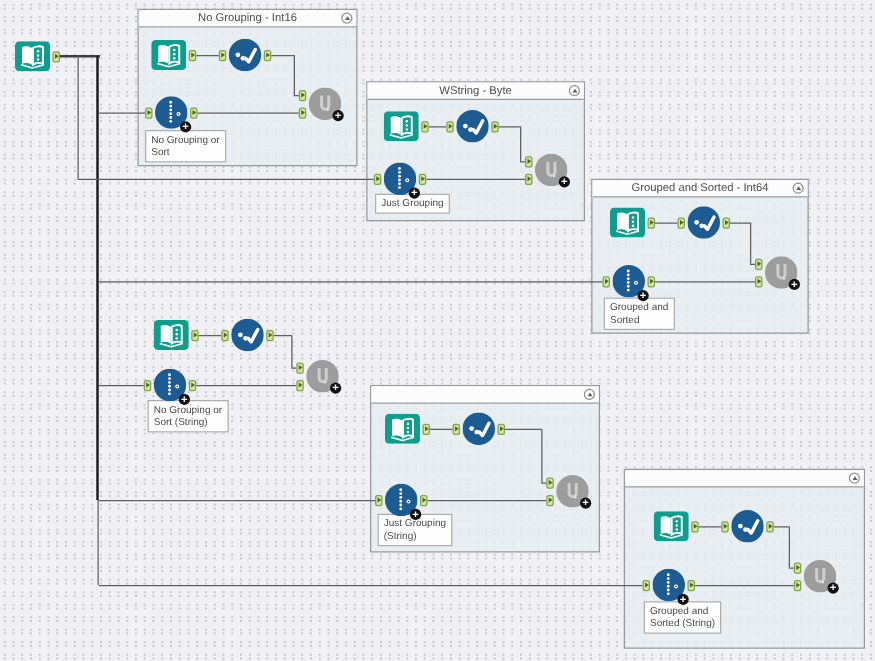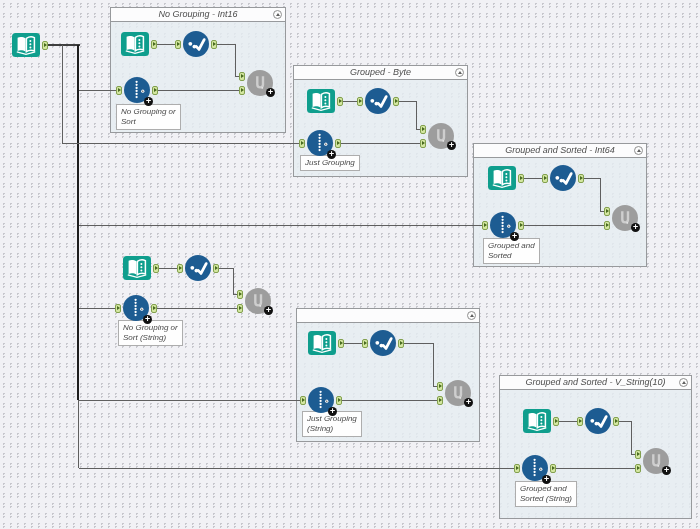--- a/index.html
+++ b/index.html
@@ -9,21 +9,20 @@
     background:#f1f1f5;
   }
   #canvas{
     position:relative;width:700px;height:529px;
     background-color:#f1f1f5;
     background-image:
       radial-gradient(circle at 0.8px 0.8px, #c7c7cd 0.8px, transparent 1px),
       radial-gradient(circle at 0.8px 0.8px, #c7c7cd 0.8px, transparent 1px);
     background-size:7px 10px,7px 10px;
     background-position:3px 3px,3px 6px;
-    font-style:italic;
   }
   #containers,#wires,#tools{position:absolute;inset:0;}
   #containers{z-index:1;}
   #wires{z-index:2;}
   #tools{z-index:3;}
 
   .tc{position:absolute;border:1px solid #97999c;background:rgba(229,237,242,0.82);box-sizing:border-box;}
   .tc .bar{position:absolute;left:0;right:0;top:0;height:13px;background:#fcfcfd;border-bottom:1px solid #97999c;}
   .tc .ctitle{
     position:absolute;left:0;right:0;top:1px;text-align:center;
@@ -70,21 +69,21 @@
           <div class="ctitle">No Grouping - Int16</div>
           <div class="collapse-btn">
             <div class="caret"></div>
           </div>
         </div>
       </div>
       <div class="ann" style="left: 116px; top: 104px;">No Grouping or
 Sort</div>
       <div class="tc" style="left: 293px; top: 65px; width: 175px; height: 112px;">
         <div class="bar">
-          <div class="ctitle">Grouped - Byte</div>
+          <div class="ctitle">WString - Byte</div>
           <div class="collapse-btn">
             <div class="caret"></div>
           </div>
         </div>
       </div>
       <div class="ann" style="left: 300px; top: 155px;">Just Grouping</div>
       <div class="tc" style="left: 473px; top: 143px; width: 174px; height: 124px;">
         <div class="bar">
           <div class="ctitle">Grouped and Sorted - Int64</div>
           <div class="collapse-btn">
@@ -100,21 +99,20 @@
         <div class="bar">
           <div class="collapse-btn">
             <div class="caret"></div>
           </div>
         </div>
       </div>
       <div class="ann" style="left: 302px; top: 411px;">Just Grouping
 (String)</div>
       <div class="tc" style="left: 499px; top: 375px; width: 193px; height: 144px;">
         <div class="bar">
-          <div class="ctitle">Grouped and Sorted - V_String(10)</div>
           <div class="collapse-btn">
             <div class="caret"></div>
           </div>
         </div>
       </div>
       <div class="ann" style="left: 515px; top: 481px;">Grouped and
 Sorted (String)</div>
     </div>
   <div id="wires">
       <div class="wire" style="left: 157px; top: 44px; width: 18px; height: 1px;"></div>

